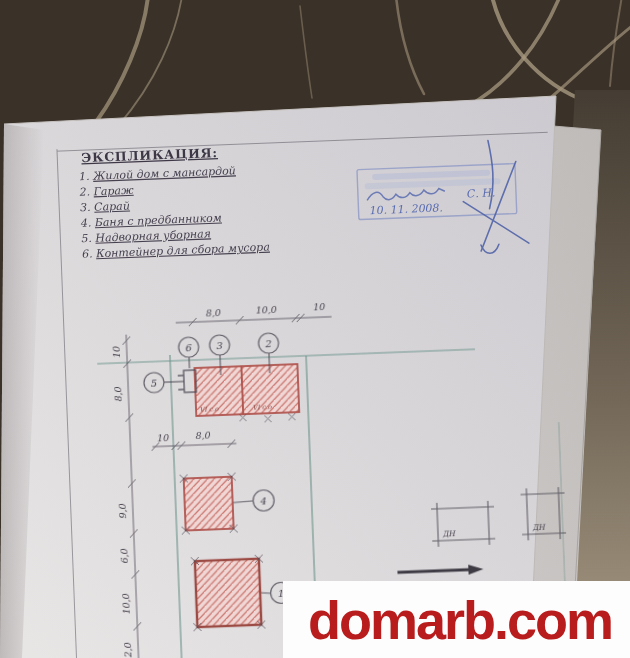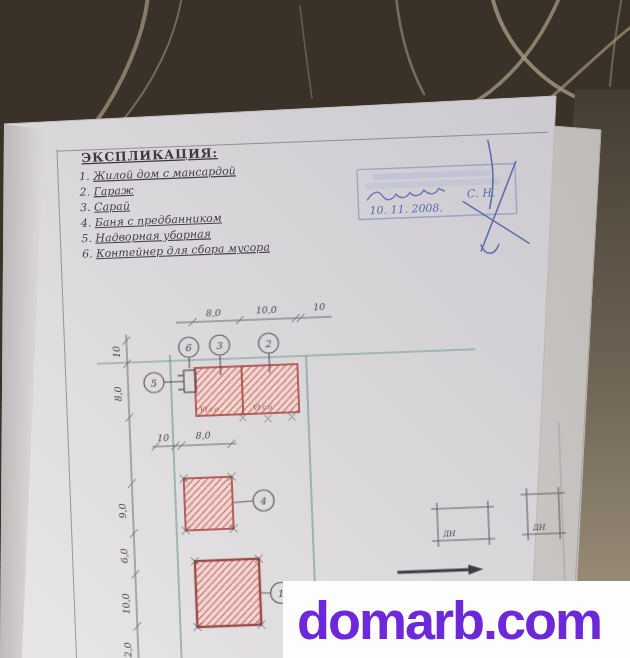--- a/index.html
+++ b/index.html
@@ -10,21 +10,21 @@
   .expl-num{font:italic 11px "DejaVu Serif", serif;fill:#46404f;}
   .expl-item{font:italic 11px "DejaVu Serif", serif;fill:#46404f;text-decoration:underline;}
   .dim{font:italic 9.5px "DejaVu Serif", serif;fill:#4a4550;}
   .callout-num{font:italic 10px "DejaVu Serif", serif;fill:#44404c;}
   .bmark{font:italic 6.5px "DejaVu Serif", serif;fill:#8a4a45;}
   .dnlabel{font:italic 7.5px "DejaVu Serif", serif;fill:#4a4550;}
   .stamp-text{font:italic 11px "DejaVu Serif", serif;fill:#5a6cb0;}
   #watermark{position:absolute;left:283px;top:581px;width:347px;height:77px;background:#fdfdfd;
              display:flex;align-items:center;}
   #watermark span{font-family:"Liberation Sans", sans-serif;font-weight:700;font-size:54px;
-                  color:#6d28d9;letter-spacing:-2px;padding-left:14px;line-height:1;}
+                  color:#b91c1c;letter-spacing:-2px;padding-left:25px;line-height:1;}
 </style>
 </head>
 <body>
 
 <div id="photo">
 <svg id="scene" width="630" height="658" viewBox="0 0 630 658">
   <defs>
     <linearGradient id="paperGrad" x1="100%" y1="0%" x2="0%" y2="100%">
       <stop offset="0" stop-color="#cccad0"></stop>
       <stop offset="0.45" stop-color="#d9d6d9"></stop>

